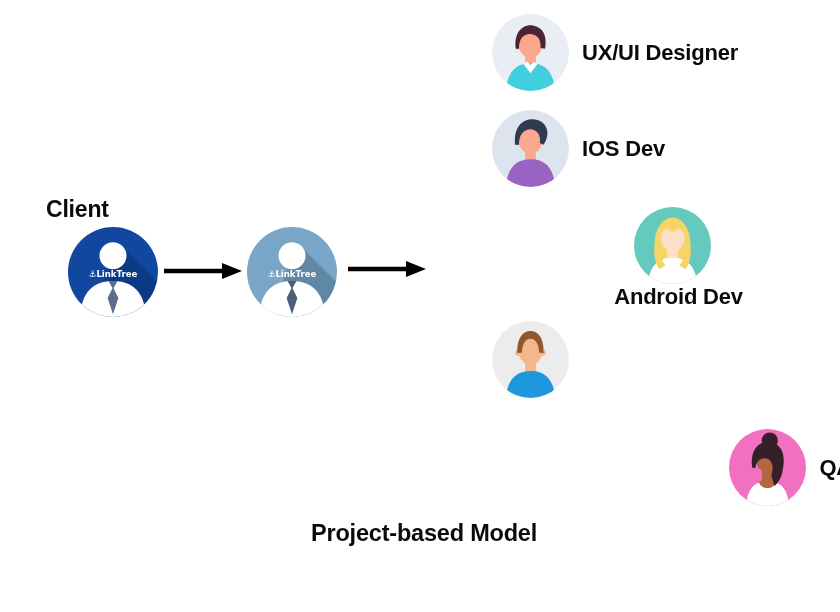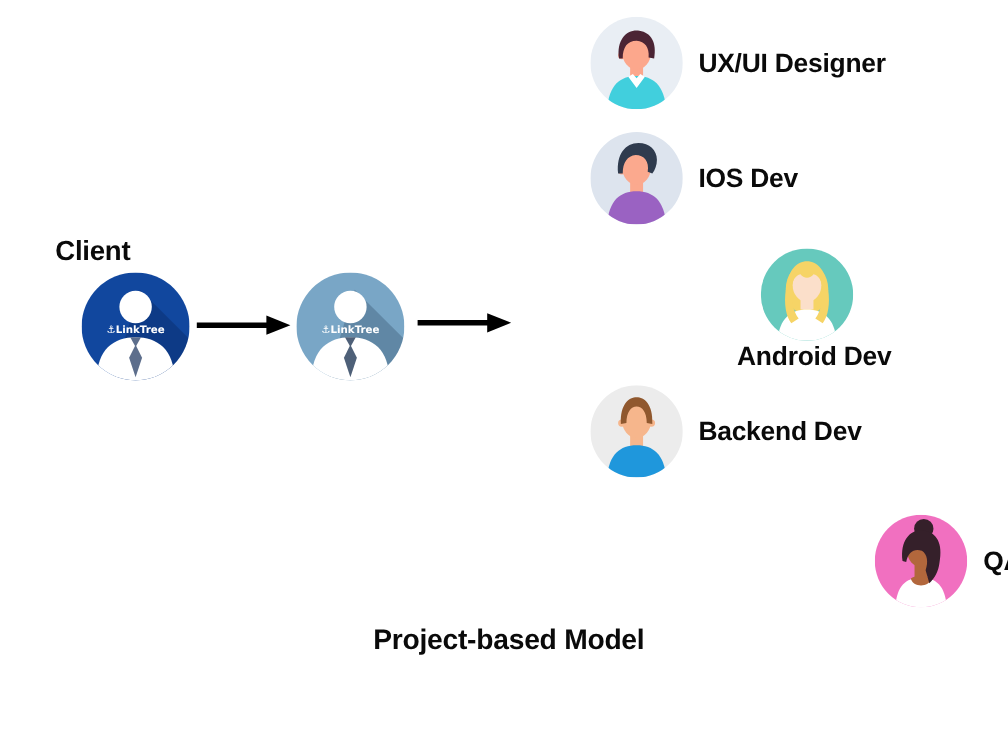--- a/index.html
+++ b/index.html
@@ -144,21 +144,20 @@
       <circle cx="50" cy="50" r="50" fill="#ECECEC"></circle>
       <g clip-path="url(#clip-m3)">
         <path d="M43,49 h14 v17 h-14 z" fill="#F6B68C"></path>
         <path d="M50,65 C32,65 20,75 18,100 L82,100 C80,75 68,65 50,65 Z" fill="#1F97DC"></path>
         <circle cx="34" cy="41" r="4" fill="#F6B68C"></circle>
         <circle cx="66" cy="41" r="4" fill="#F6B68C"></circle>
         <ellipse cx="50" cy="39" rx="15.5" ry="18" fill="#F6B68C"></ellipse>
         <path d="M33,42 C32,20 42,13 50,13 C58,13 68,20 67,42 L61,41 C61,29 56,23 50,23 C44,23 39,29 39,41 Z" fill="#90582E"></path>
       </g>
     </svg>
-    <div class="row-label">Backend Dev</div>
   </div>
 
   <div class="team-row" style="top:429px;justify-content:flex-end;">
     <svg class="t-avatar" viewBox="0 0 100 100" aria-hidden="true">
       <defs>
           <clipPath id="clip-m4">
             <circle cx="50" cy="50" r="50"></circle>
           </clipPath>
         </defs>
       <circle cx="50" cy="50" r="50" fill="#F170C0"></circle>

